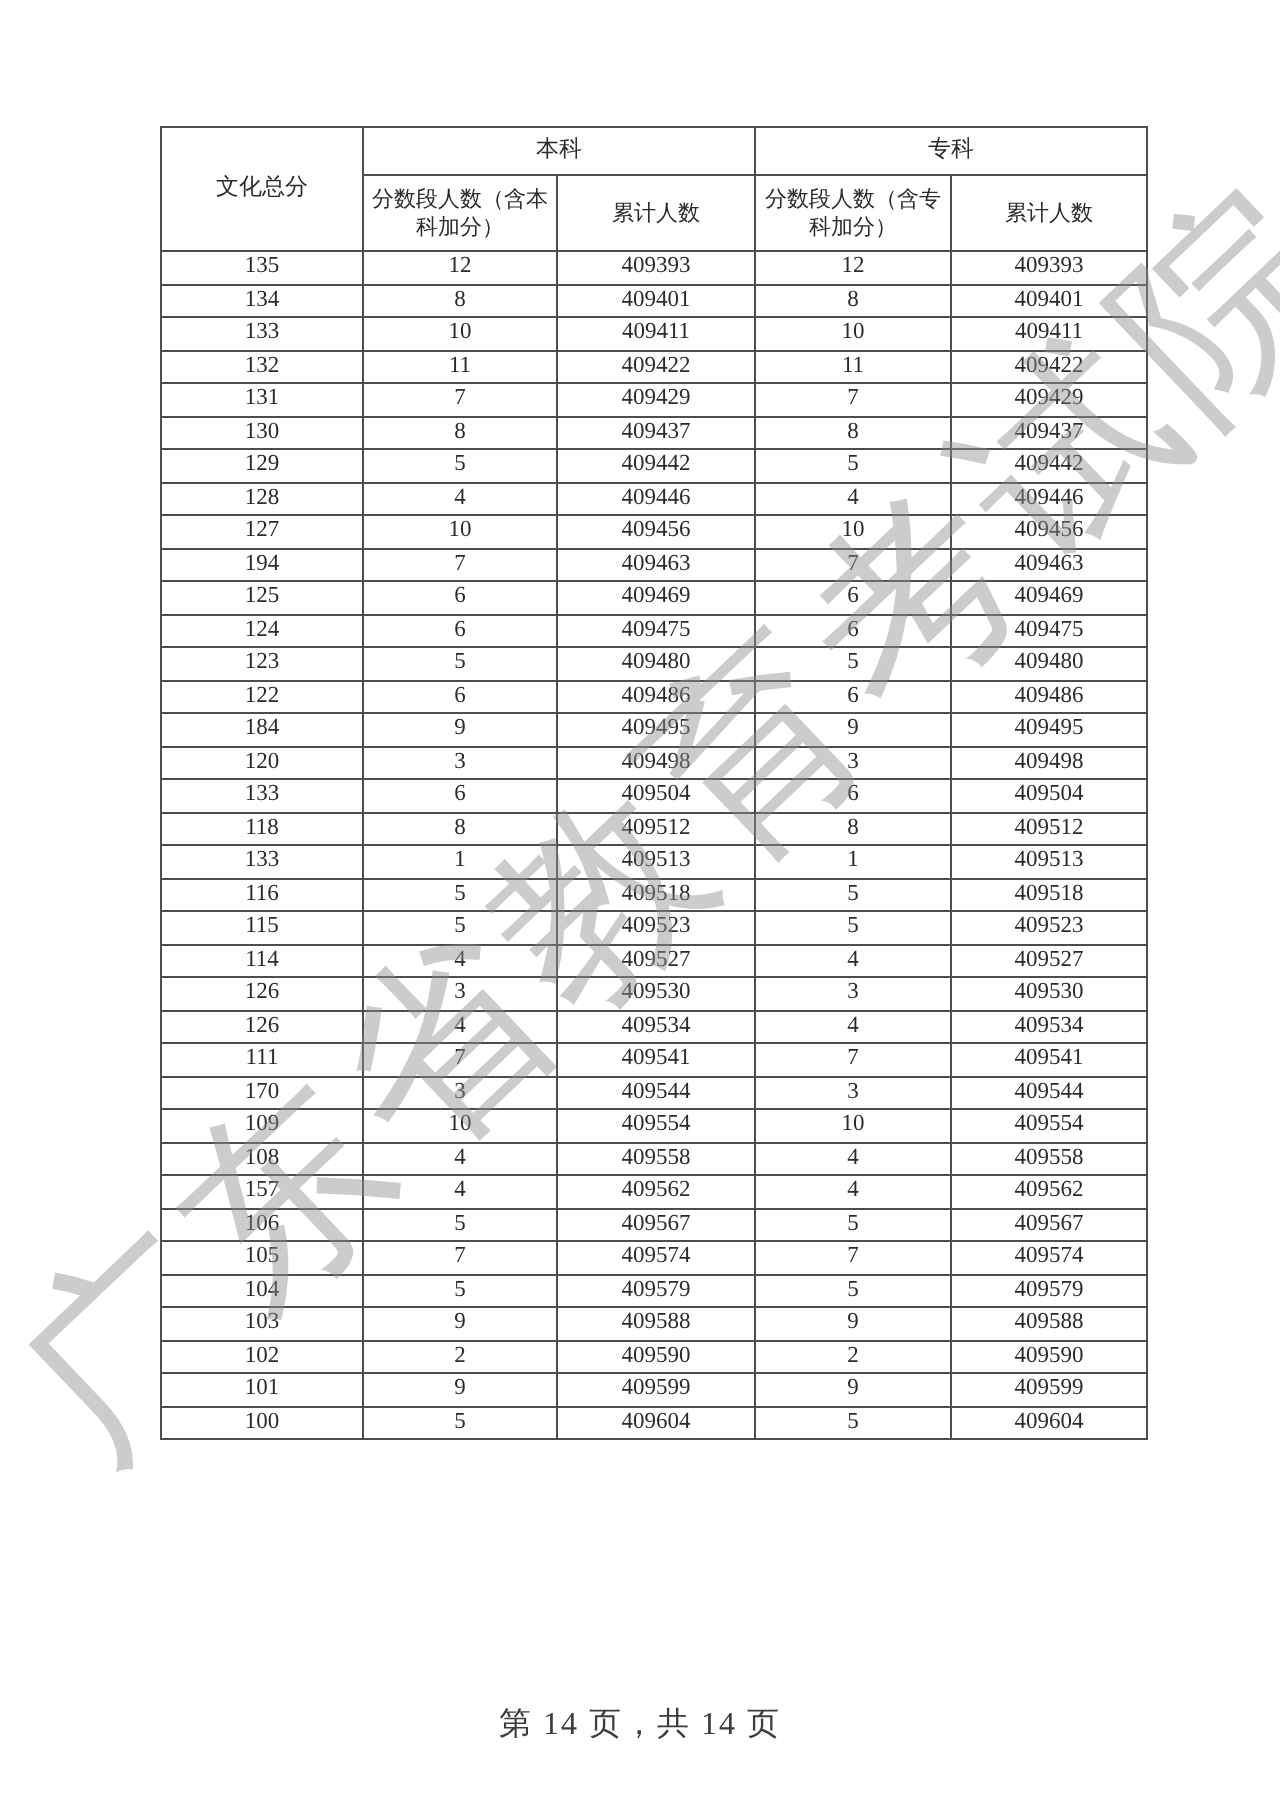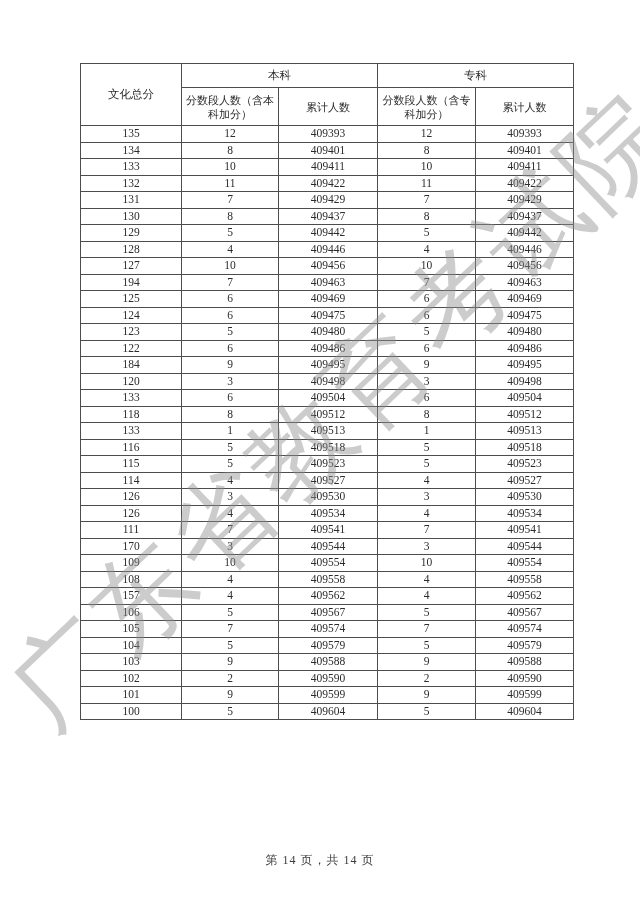--- a/index.html
+++ b/index.html
@@ -74,21 +74,21 @@
     height: 15.5px;
     font-size: 11.5px;
     line-height: 15.5px;
   }
   .footer {
     position: absolute;
     left: 0;
     top: 852px;
     width: 640px;
     text-align: center;
-    font-size: 12px;
+    font-size: 16px;
     letter-spacing: 1px;
     color: #3c3c3c;
     z-index: 1;
   }
 </style>
 </head>
 <body>
 
 <div class="page">
 

